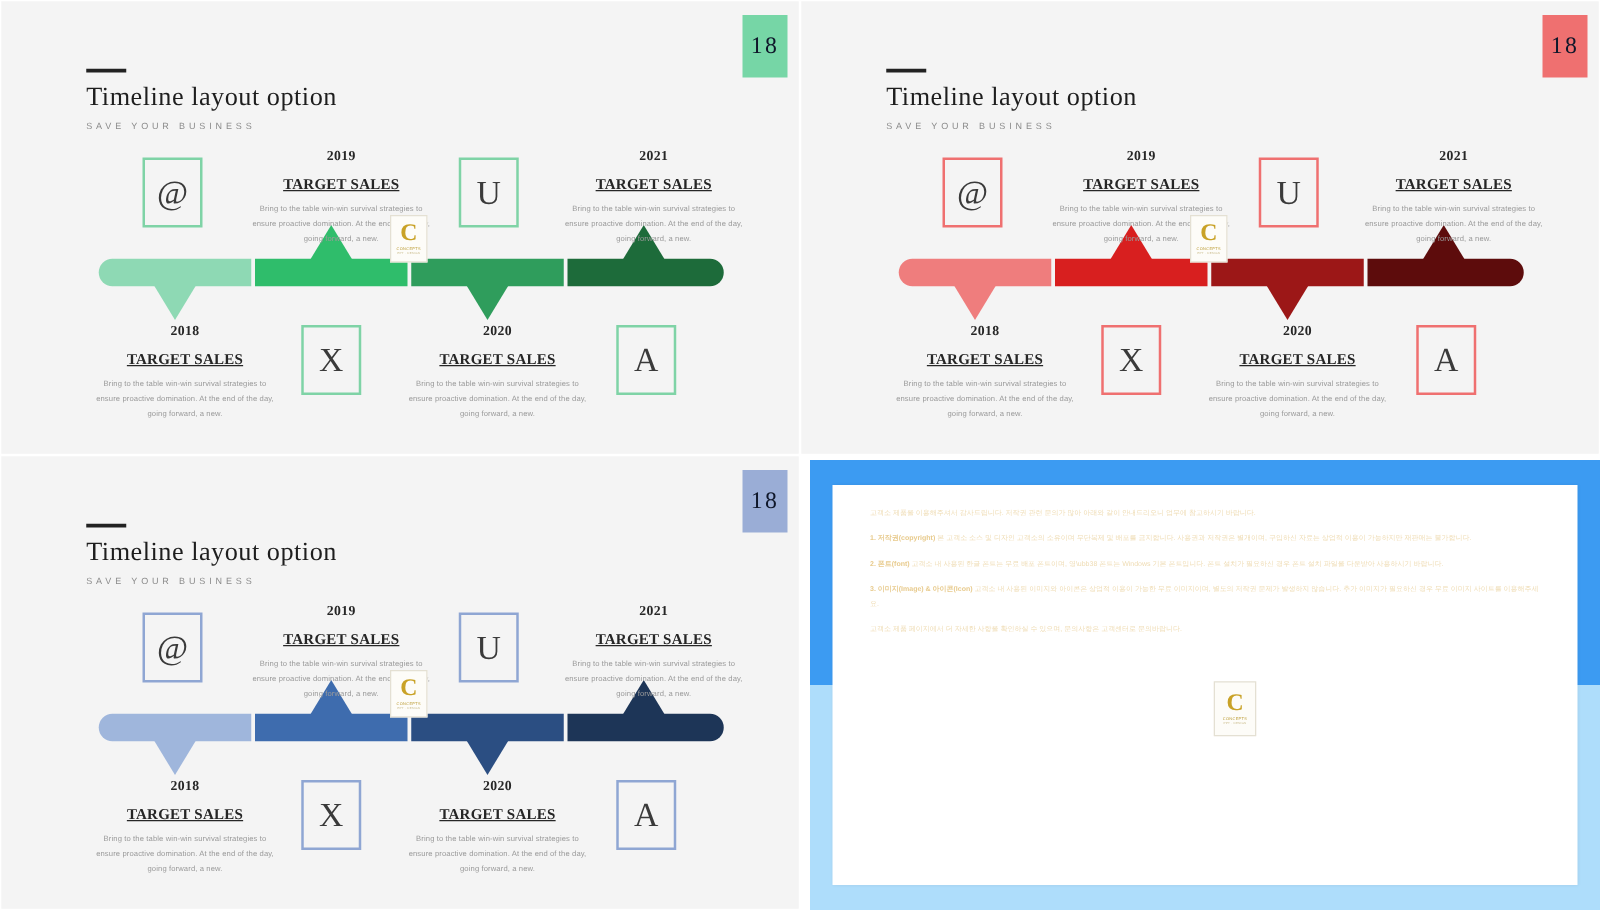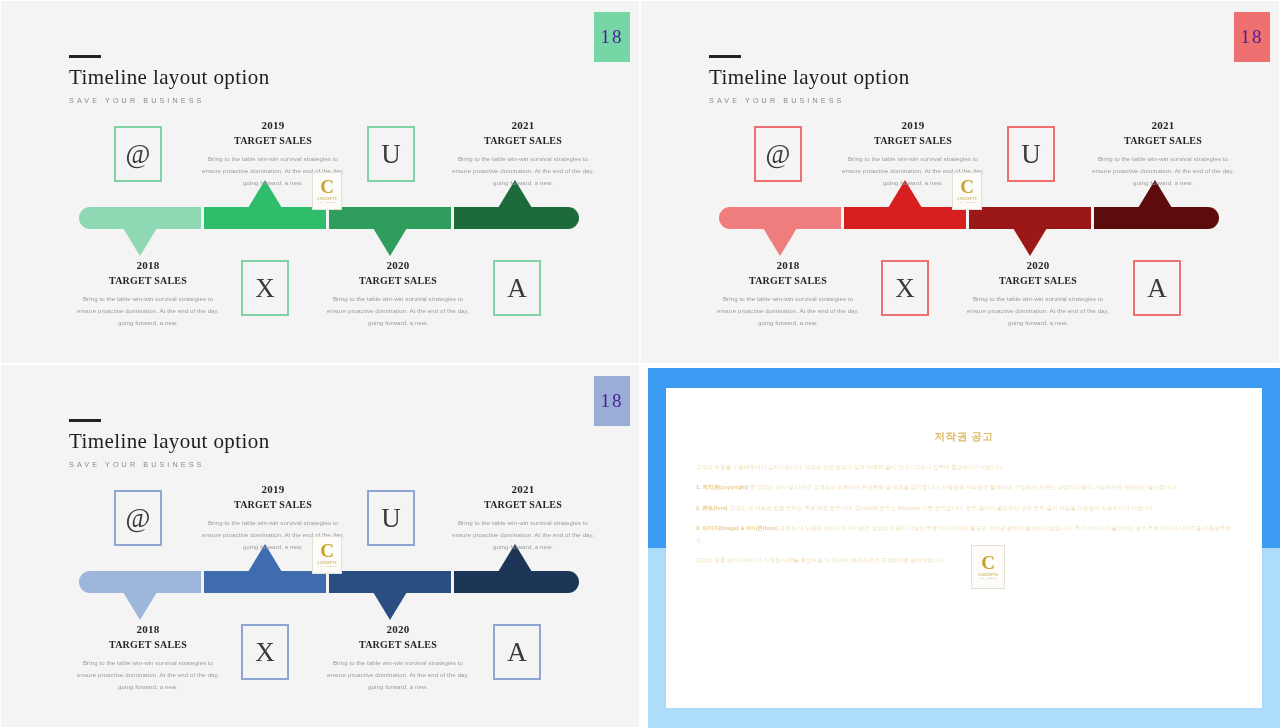--- a/index.html
+++ b/index.html
@@ -35,21 +35,21 @@
 
   
   .page-badge {
     position: absolute;
     right: 5px; top: 5px;
     width: 36px; height: 50px;
     display: flex; align-items: center; justify-content: center;
     font-family: "Liberation Serif", serif;
     font-size: 19px;
     letter-spacing: 2px;
-    color: #4c1d95;
+    color: #0f172a;
     z-index: 6;
   }
 
   
   .hdr { position: absolute; left: 62px; top: 48px; }
   .hdr-rule {
     width: 32px; height: 3px;
     background: #222; margin-bottom: 7px;
   }
   .hdr-title {
@@ -105,23 +105,24 @@
 
   
   .tblock { position: absolute; width: 150px; text-align: center; }
   .tblock .yr {
     font-family: "Liberation Serif", serif;
     font-size: 11px; font-weight: bold;
     color: #262626; letter-spacing: .3px;
   }
   .tblock .tgt {
     font-family: "Liberation Serif", serif;
-    font-size: 10px; font-weight: bold;
+    font-size: 12px; font-weight: bold;
     color: #262626; letter-spacing: .2px;
-    margin-top: 4px;
+    margin-top: 9px;
+    text-decoration: underline;
   }
   .tblock .desc {
     margin-top: 7px;
     font-family: "Liberation Sans", sans-serif;
     font-size: 6.1px;
     line-height: 1.95;
     color: #9a9a9a;
     letter-spacing: .1px;
   }
   .tb-above { }
@@ -401,21 +402,20 @@
           <div class="c">C</div>
           <div class="cw">CONCEPTS</div>
           <div class="cw2">PPT · DESIGN</div>
         </div>
       </div>
     </div>
     <div class="cslide">
       <div class="cs-blue-dark" style="background: rgb(60, 155, 242);"></div>
       <div class="cs-blue-light" style="background: rgb(174, 221, 251);"></div>
       <div class="cs-card">
-        <div class="cs-title">저작권 공고</div>
         <div class="cs-body">
           <p>고객소 제품을 이용해주셔서 감사드립니다. 저작권 관련 문의가 많아 아래와 같이 안내드리오니 업무에 참고하시기 바랍니다.</p>
           <p><b>1. 저작권(copyright)</b> <span>본 고객소 소스 및 디자인 고객소의 소유이며 무단복제 및 배포를 금지합니다. 사용권과 저작권은 별개이며, 구입하신 자료는 상업적 이용이 가능하지만 재판매는 불가합니다.</span></p>
           <p><b>2. 폰트(font)</b> <span>고객소 내 사용된 한글 폰트는 무료 배포 폰트이며, 영\ubb38 폰트는 Windows 기본 폰트입니다. 폰트 설치가 필요하신 경우 폰트 설치 파일을 다운받아 사용하시기 바랍니다.</span></p>
           <p><b>3. 이미지(Image) &amp; 아이콘(Icon)</b> <span>고객소 내 사용된 이미지와 아이콘은 상업적 이용이 가능한 무료 이미지이며, 별도의 저작권 문제가 발생하지 않습니다. 추가 이미지가 필요하신 경우 무료 이미지 사이트를 이용해주세요.</span></p>
           <p>고객소 제품 페이지에서 더 자세한 사항을 확인하실 수 있으며, 문의사항은 고객센터로 문의바랍니다.</p>
         </div>
         <div class="wmark cs-wmark">
           <div class="c">C</div>
           <div class="cw">CONCEPTS</div>

